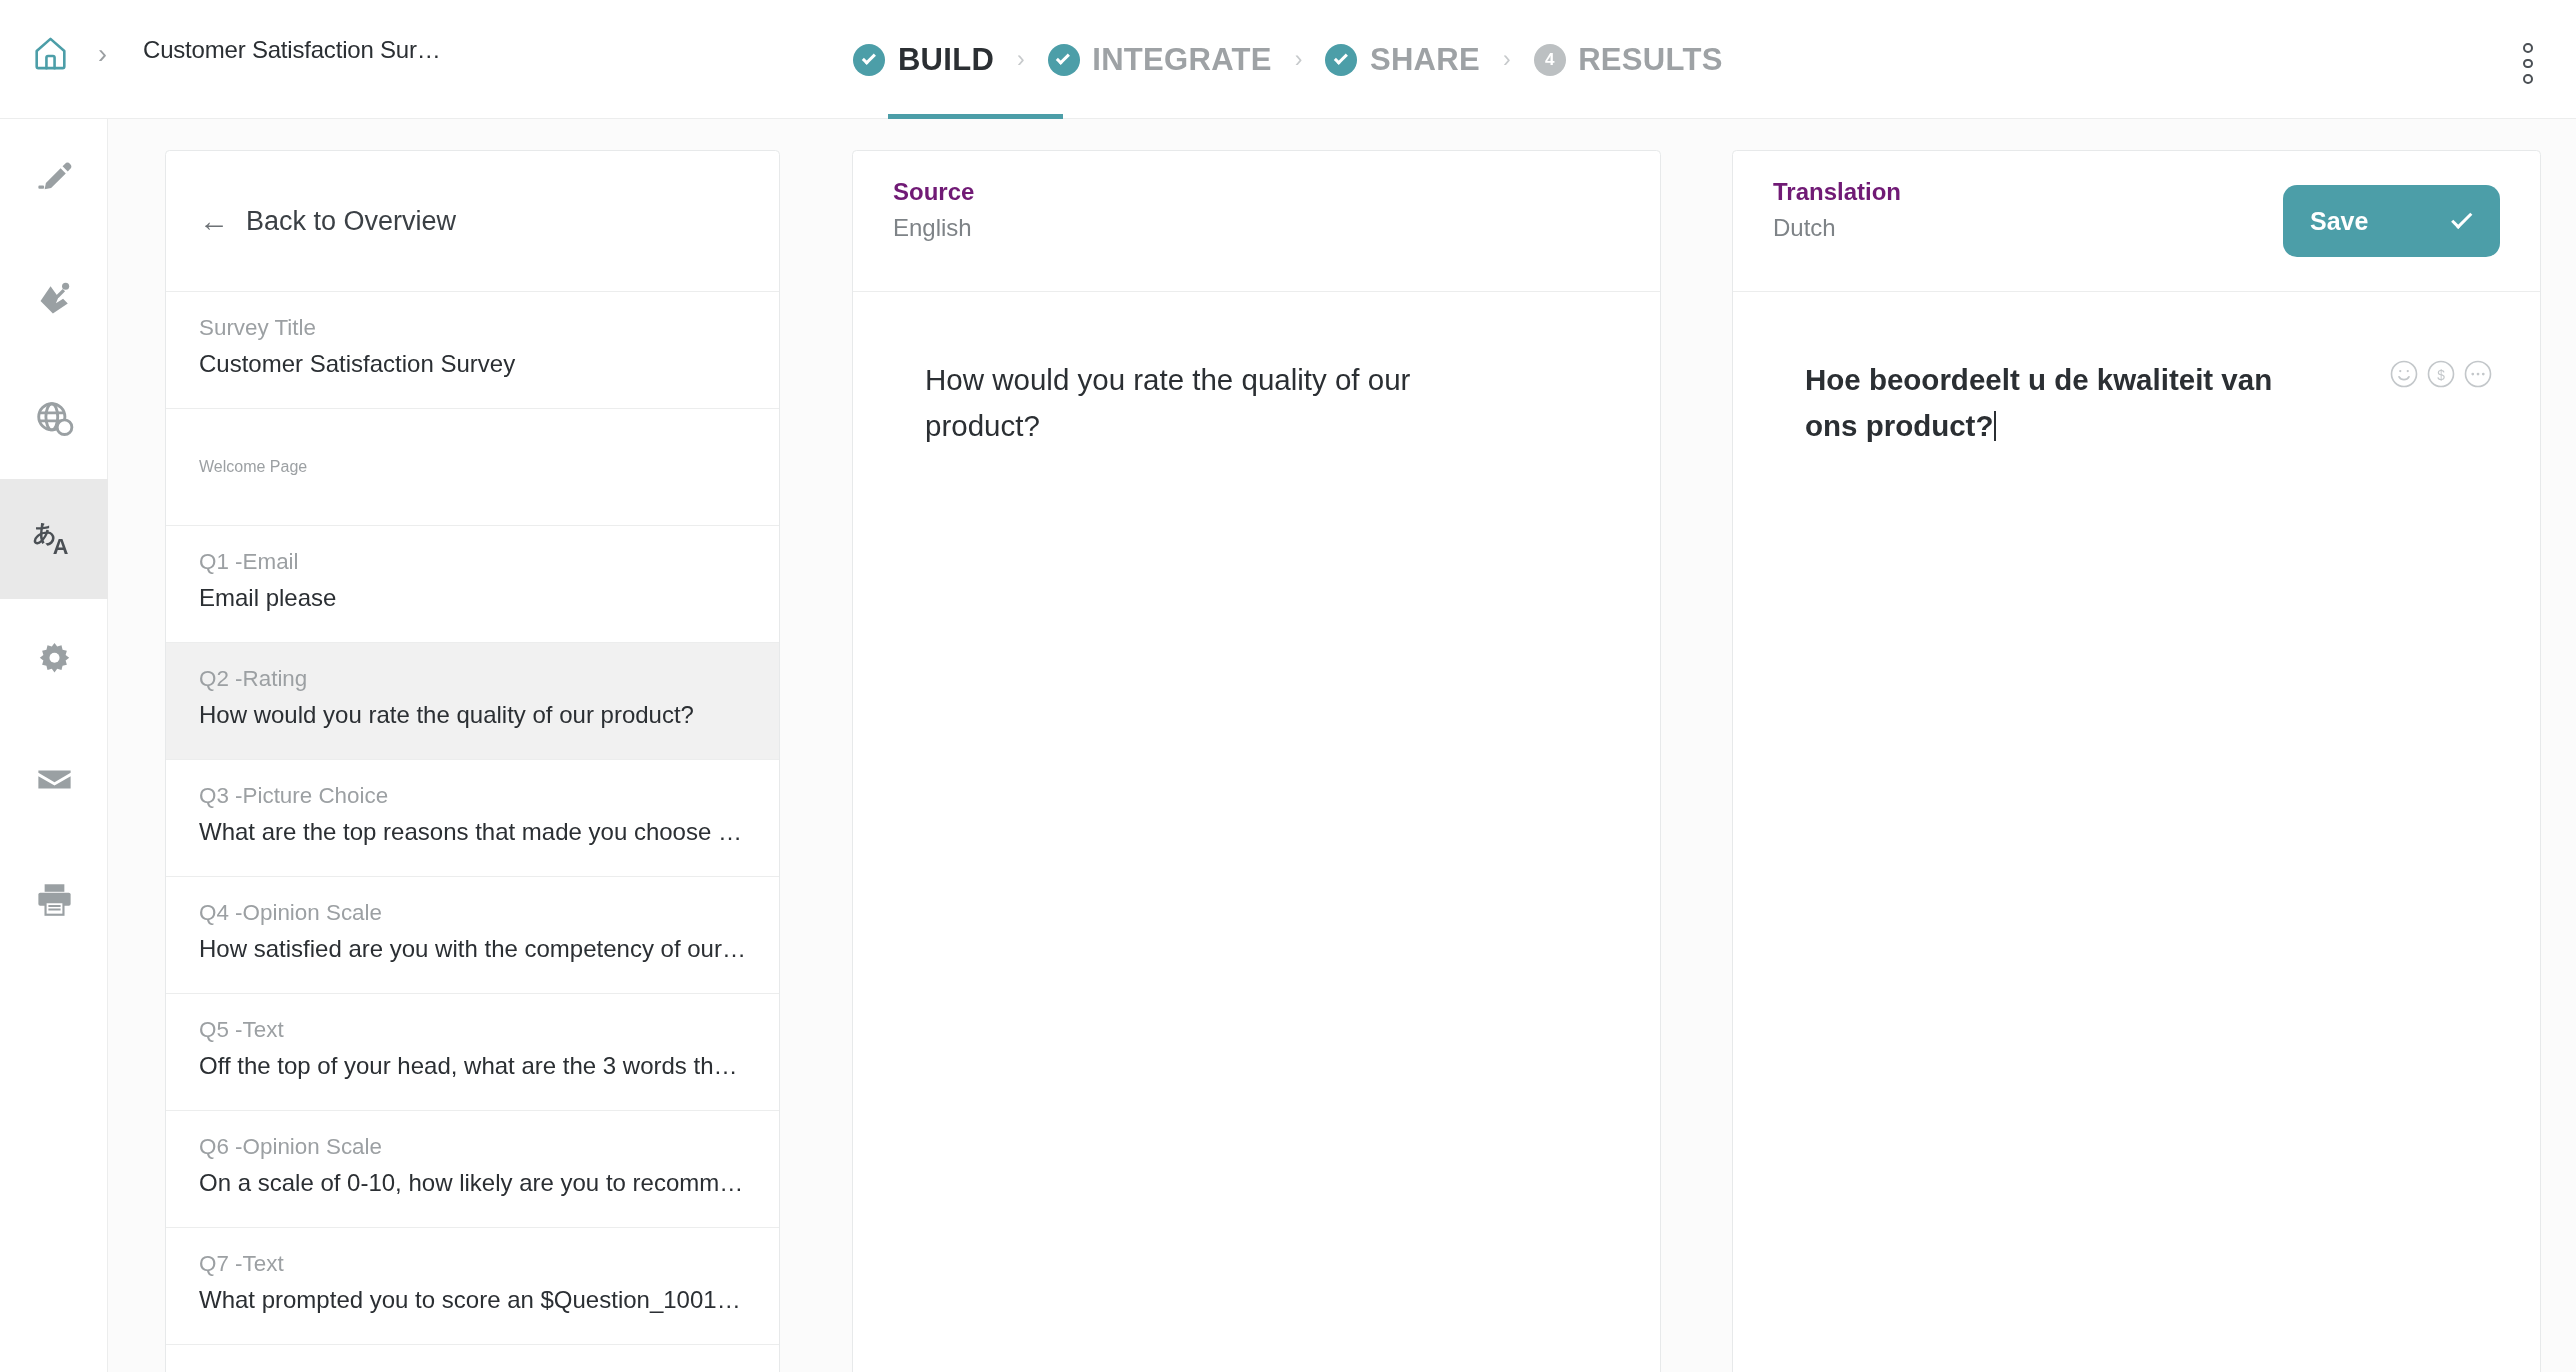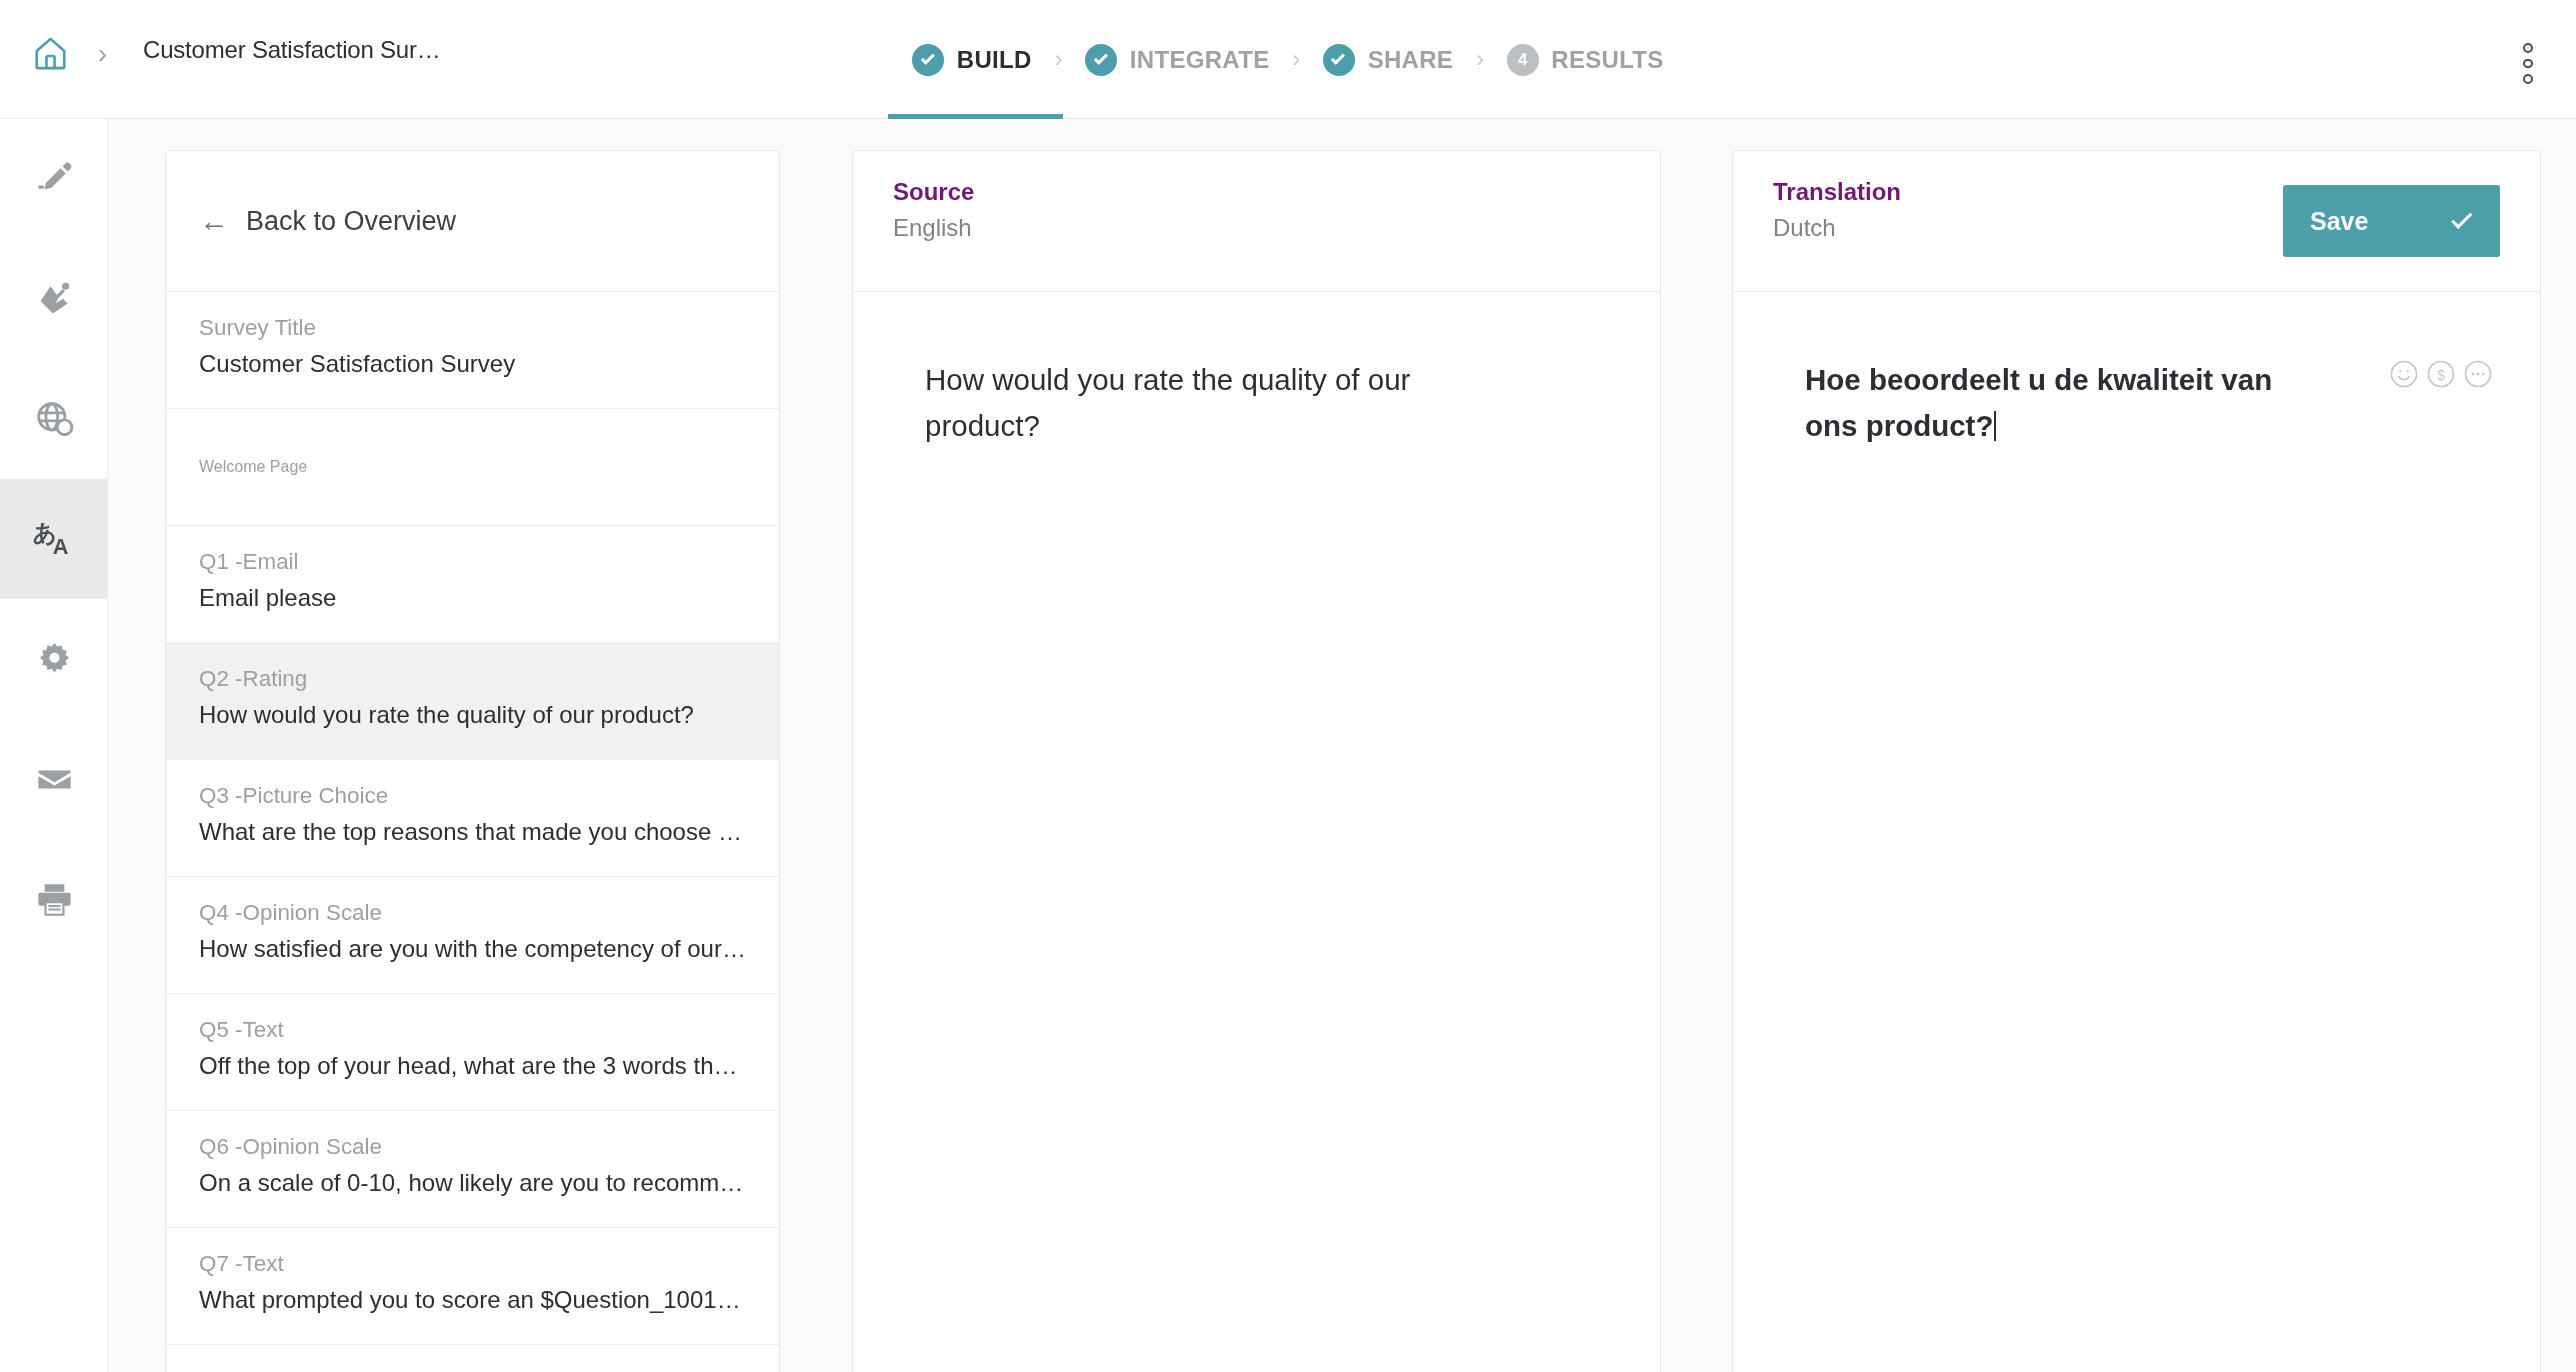--- a/index.html
+++ b/index.html
@@ -49,21 +49,21 @@
   }
   .step-badge.done { background: #4c9ea8; }
   .step-badge.pending { background: #bcc0c2; }
   .step-badge .chk {
     display: block; width: 13.4px; height: 7.2px;
     border-left: 3.1px solid #fff; border-bottom: 3.1px solid #fff;
     transform: rotate(-45deg) translate(0.9px,-1.8px);
   }
   .step-badge .num { color: #fff; font-size: 17px; font-weight: 700; }
   .step-label {
-    font-size: 24px; font-weight: 700; letter-spacing: 0.3px;
+    font-size: 31px; font-weight: 700; letter-spacing: 0.3px;
   }
   .step.active .step-label { color: #2b2f33; }
   .step .step-label { color: #9ea2a5; }
   .step-chevron {
     font-size: 23px; color: #c7cacc; font-weight: 300;
     margin: 0 23px; user-select: none;
   }
   .active-underline {
     position: absolute; left: 888px; top: 114px;
     width: 175px; height: 5.4px; background: #4c9ea8;
@@ -145,21 +145,21 @@
   .pane-head {
     height: 141px; border-bottom: 0.9px solid #eceded;
     position: relative; padding: 27px 40px 0 40px;
   }
   .pane-title { font-size: 24px; font-weight: 700; color: #701a75; }
   .pane-sub   { font-size: 24px; color: #7e8387; margin-top: 8px; }
 
   .save-btn {
     position: absolute; right: 40px; top: 34px;
     width: 217px; height: 72px; background: #4c9ea8;
-    border: none; border-radius: 3px; cursor: pointer;
+    border: none; border-radius: 14px; cursor: pointer;
     display: flex; align-items: center; justify-content: space-between;
     padding: 0 27px;
   }
   .save-btn span { color: #ffffff; font-size: 25px; font-weight: 700; }
   .save-check {
     display: block; width: 19.7px; height: 9.8px;
     border-left: 3.1px solid #fff; border-bottom: 3.1px solid #fff;
     transform: rotate(-45deg) translate(0.9px,-2.7px);
   }
 

